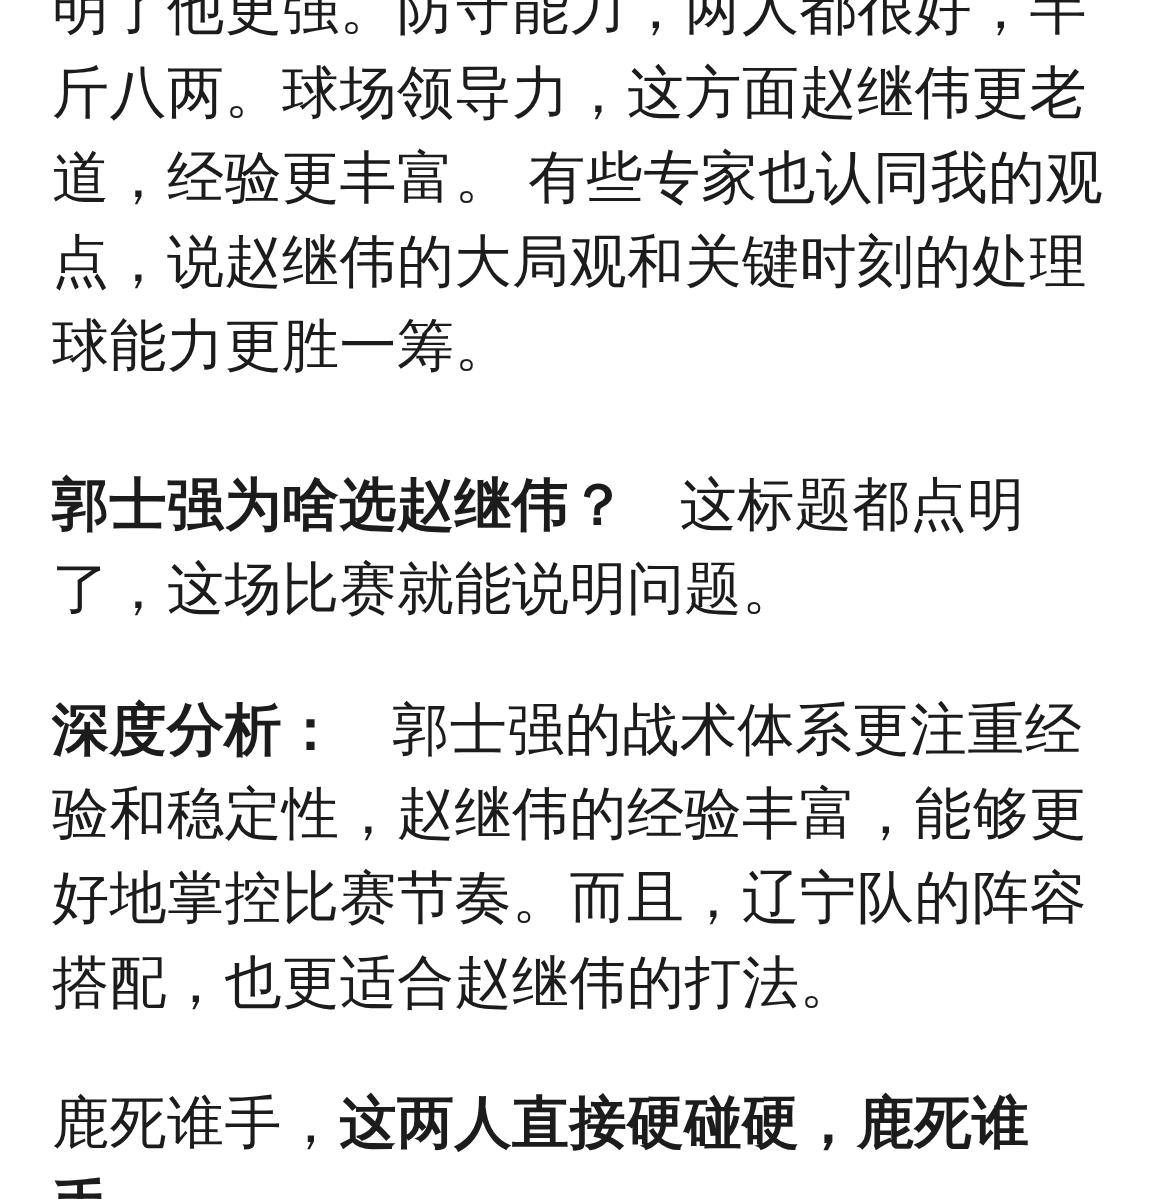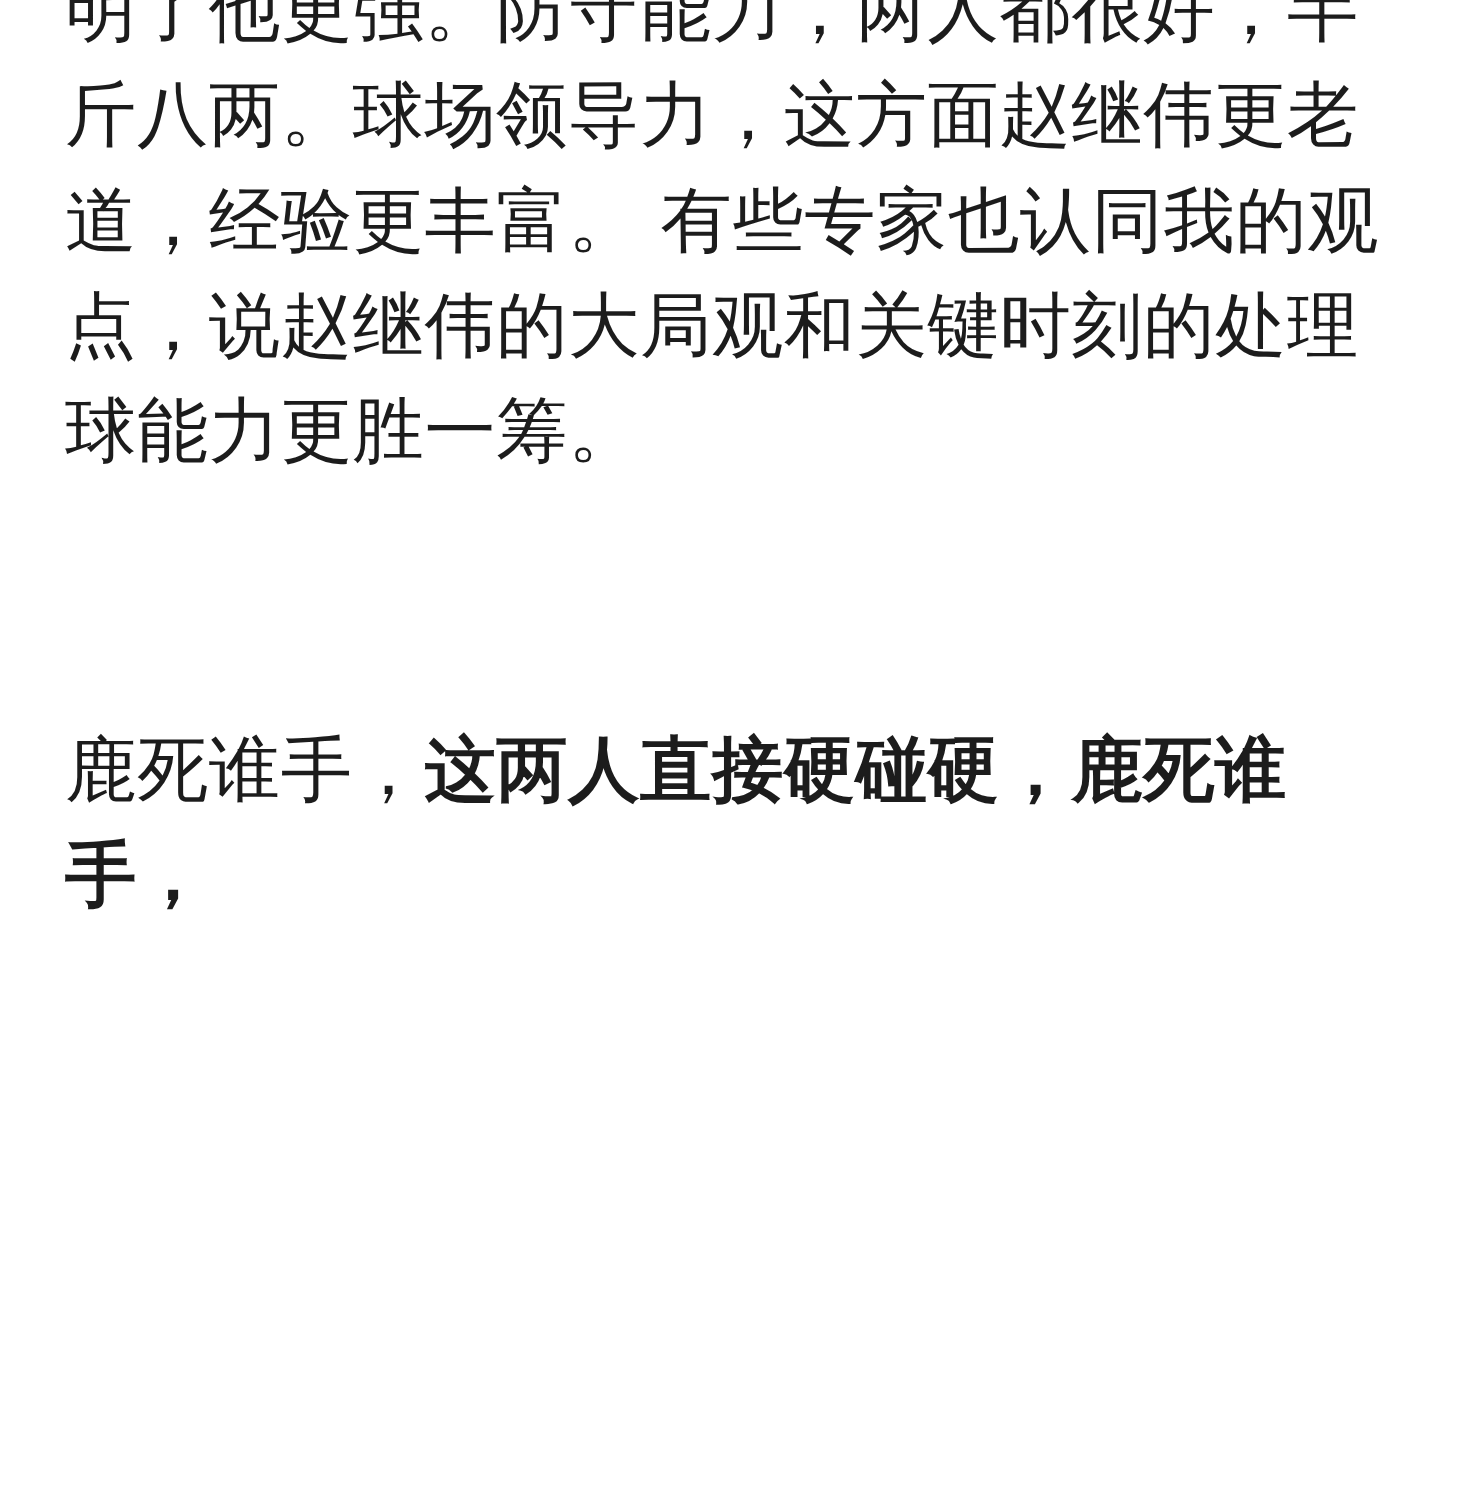--- a/index.html
+++ b/index.html
@@ -50,23 +50,33 @@
 <body>
 
 <div class="article">
 
   <p class="para para-clipped">
     <span>明了他更强。防守能力，两人都很好，半斤八两。球场领导力，这方面赵继伟更老道，经验更丰富。 有些专家也认同我的观点，说赵继伟的大局观和关键时刻的处理球能力更胜一筹。</span>
   </p>
 
   <div class="gap-large"></div>
 
+  <p class="para">
+    <span class="bold">郭士强为啥选赵继伟？</span>
+    <span class="spacer-inline"></span>
+    <span>这标题都点明了，这场比赛就能说明问题。</span>
+  </p>
 
   <div class="gap-medium"></div>
 
+  <p class="para">
+    <span class="bold">深度分析：</span>
+    <span class="spacer-inline"></span>
+    <span>郭士强的战术体系更注重经验和稳定性，赵继伟的经验丰富，能够更好地掌控比赛节奏。而且，辽宁队的阵容搭配，也更适合赵继伟的打法。</span>
+  </p>
 
   <div class="gap-medium"></div>
 
   <p class="para">
     <span>鹿死谁手，</span><span class="bold">这两人直接硬碰硬，鹿死谁手，</span>
   </p>
 
 </div>
 
 </body></html>

